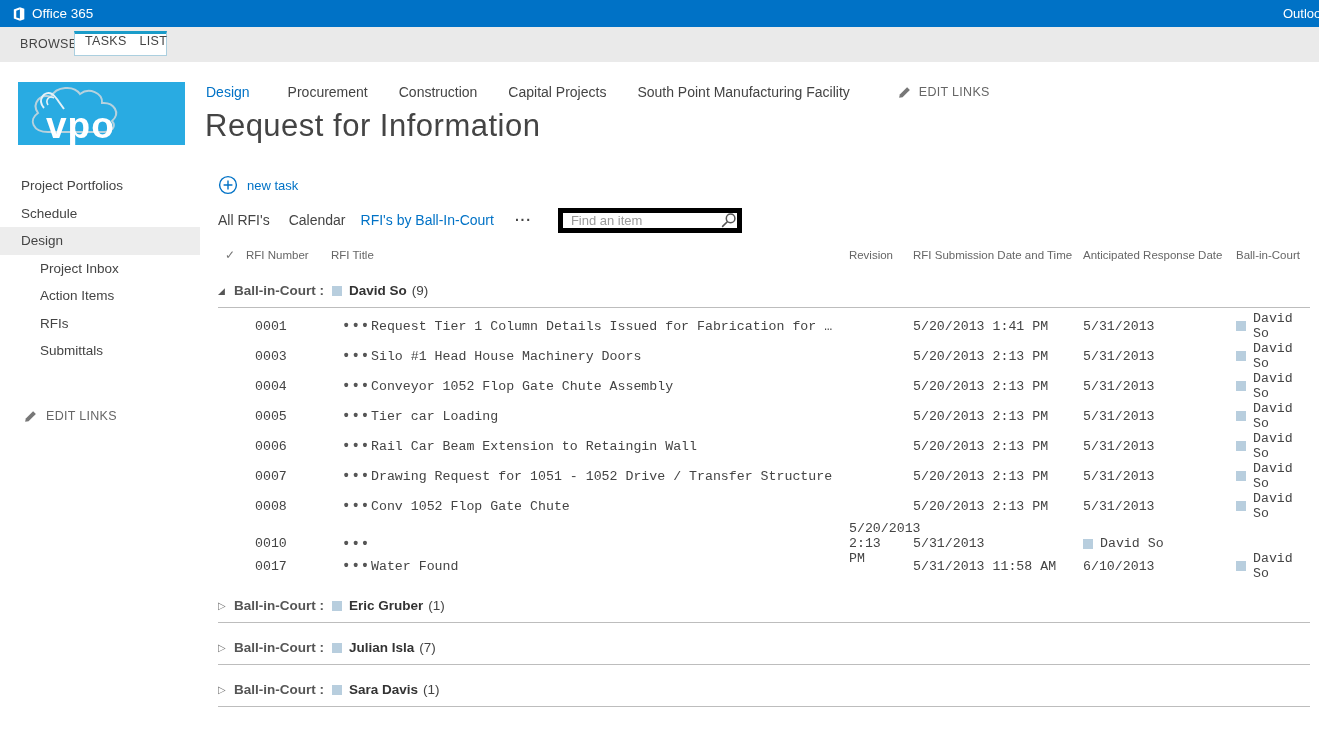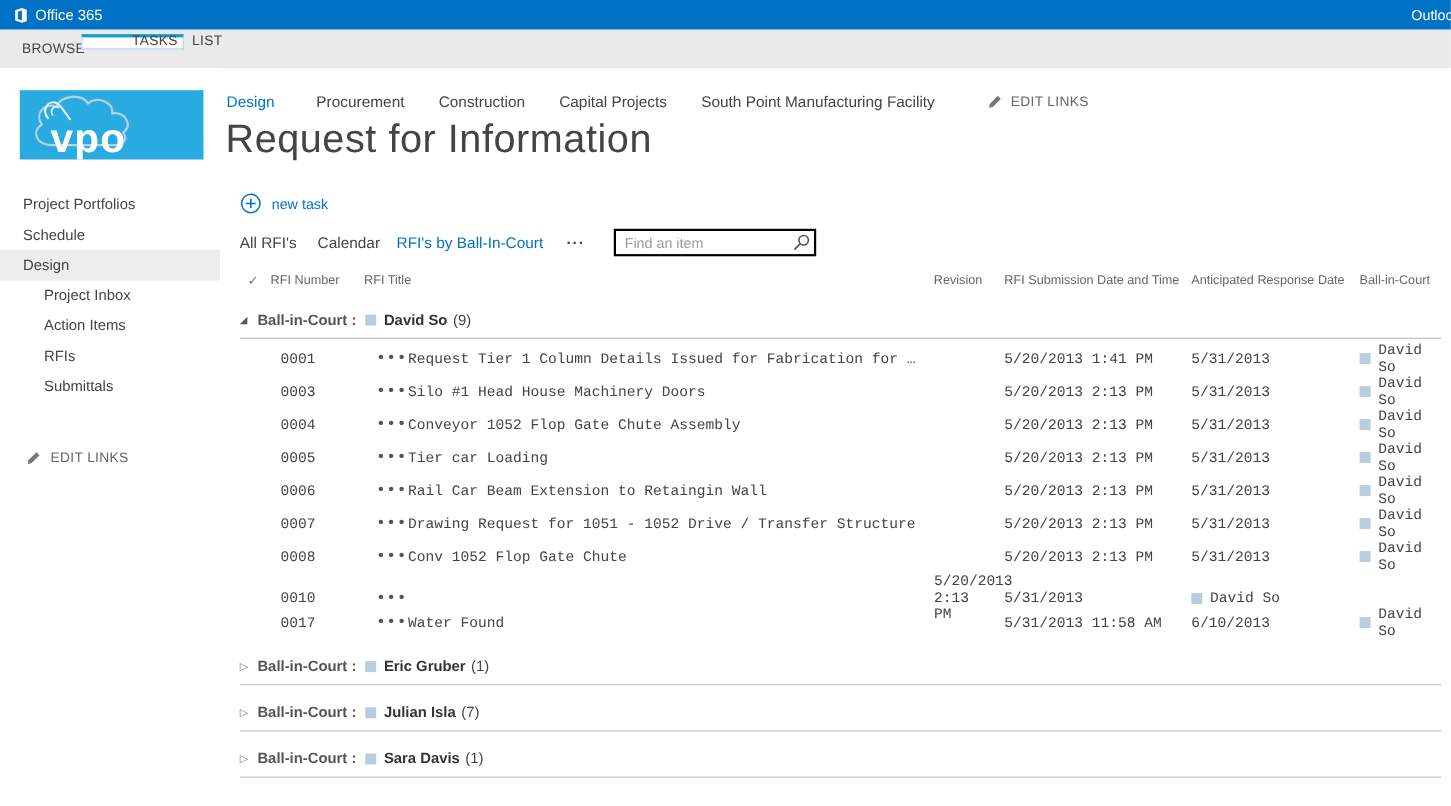--- a/index.html
+++ b/index.html
@@ -7,49 +7,49 @@
     width:1319px;height:733px;position:relative;background:#fff;
     font-family:"Liberation Sans",sans-serif;font-size:13px;color:#444;
   }
   
   .suite-bar{position:absolute;left:0;top:0;width:100%;height:27px;background:#0072c6;}
   .brand{position:absolute;left:11px;top:0;height:27px;display:flex;align-items:center;gap:6px;color:#fff;font-size:13.5px;}
   .suite-right{position:absolute;left:1283px;top:0;height:27px;display:flex;align-items:center;color:#fff;font-size:13px;white-space:nowrap;}
   
   .ribbon{position:absolute;left:0;top:27px;width:100%;height:35px;background:#eaeaea;}
   .browse-tab{position:absolute;left:20px;top:0;height:35px;line-height:35px;font-size:12.5px;color:#444;letter-spacing:.3px;}
-  .tab-box{position:absolute;left:74px;top:4px;width:93px;height:14px;box-sizing:border-box;background:#fff;
-    border:1px solid #abcfdf;border-top:3px solid #1a9cc9;display:flex;align-items:flex-end;padding-left:35px;}
+  .tab-box{position:absolute;left:74px;top:4px;width:93px;height:25px;box-sizing:border-box;background:#fff;
+    border:1px solid #abcfdf;border-top:3px solid #1a9cc9;display:flex;align-items:flex-start;}
   .tab-box span{font-size:12.5px;color:#444;letter-spacing:.3px;}
   .tab-tasks{margin-left:10px;}
   .tab-list{margin-left:13px;}
   
   .sidebar{position:absolute;left:0;top:62px;width:200px;bottom:0;background:#fff;}
   .logo{position:absolute;left:18px;top:20px;width:167px;height:63px;background:#29abe2;}
   .nav{position:absolute;left:0;top:110px;width:200px;}
   .nav-item{height:27.5px;line-height:27.5px;padding-left:21px;font-size:13.5px;color:#444;cursor:pointer;}
   .nav-item.sub{padding-left:40px;}
   .nav-item.active{background:#ededed;}
   .side-edit{position:absolute;left:24px;top:347px;display:flex;align-items:center;gap:9px;color:#666;font-size:12.5px;letter-spacing:.3px;}
   
   .topnav{position:absolute;left:206px;top:84px;display:flex;align-items:center;font-size:14px;}
   .topnav .nlink{color:#444;cursor:pointer;}
   .topnav .nlink.current{color:#0072c6;}
   .m38{margin-right:38px;} .m31{margin-right:31px;}
   .nav-edit{display:flex;align-items:center;gap:8px;color:#666;font-size:12.5px;letter-spacing:.3px;margin-left:48px;cursor:pointer;}
-  .page-title{position:absolute;left:205px;top:104px;font-size:36px;font-weight:300;color:#444;letter-spacing:.5px;line-height:44px;}
+  .page-title{position:absolute;left:205px;top:104px;font-size:31px;font-weight:300;color:#444;letter-spacing:.5px;line-height:44px;}
   
   .new-task{position:absolute;left:218px;top:175px;display:flex;align-items:center;gap:9px;color:#0072c6;font-size:13px;font-weight:300;cursor:pointer;}
   .viewbar{position:absolute;left:218px;top:207px;height:26px;display:flex;align-items:center;font-size:14px;}
   .view{color:#444;cursor:pointer;}
   .view.active{color:#0072c6;}
   .v1{margin-right:19px;}.v2{margin-right:15px;}.v3{margin-right:21px;}
   .more-views{color:#444;font-weight:bold;letter-spacing:1px;margin-right:26px;cursor:pointer;}
   .searchwrap{position:relative;}
-  .searchwrap input{width:184px;height:25px;box-sizing:border-box;border:2px solid #000000;padding:0 26px 0 8px;
+  .searchwrap input{width:184px;height:25px;box-sizing:border-box;border:5px solid #000000;padding:0 26px 0 8px;
     font-family:"Liberation Sans",sans-serif;font-size:13px;color:#444;outline:none;}
   .searchwrap input::placeholder{color:#9a9a9a;}
   .search-ico{position:absolute;right:5px;top:4px;cursor:pointer;}
   
   .listing{position:absolute;left:218px;top:244px;width:1092px;}
   .hrow{display:grid;grid-template-columns:28px 85px 1fr 64px 170px 153px 84px;height:22px;align-items:center;
     font-size:11.5px;color:#666;}
   .hrow .hc{cursor:pointer;}
   .h-check{padding-left:7px;color:#777;font-size:12px;}
   .h-rev{text-align:right;padding-right:10px;}

